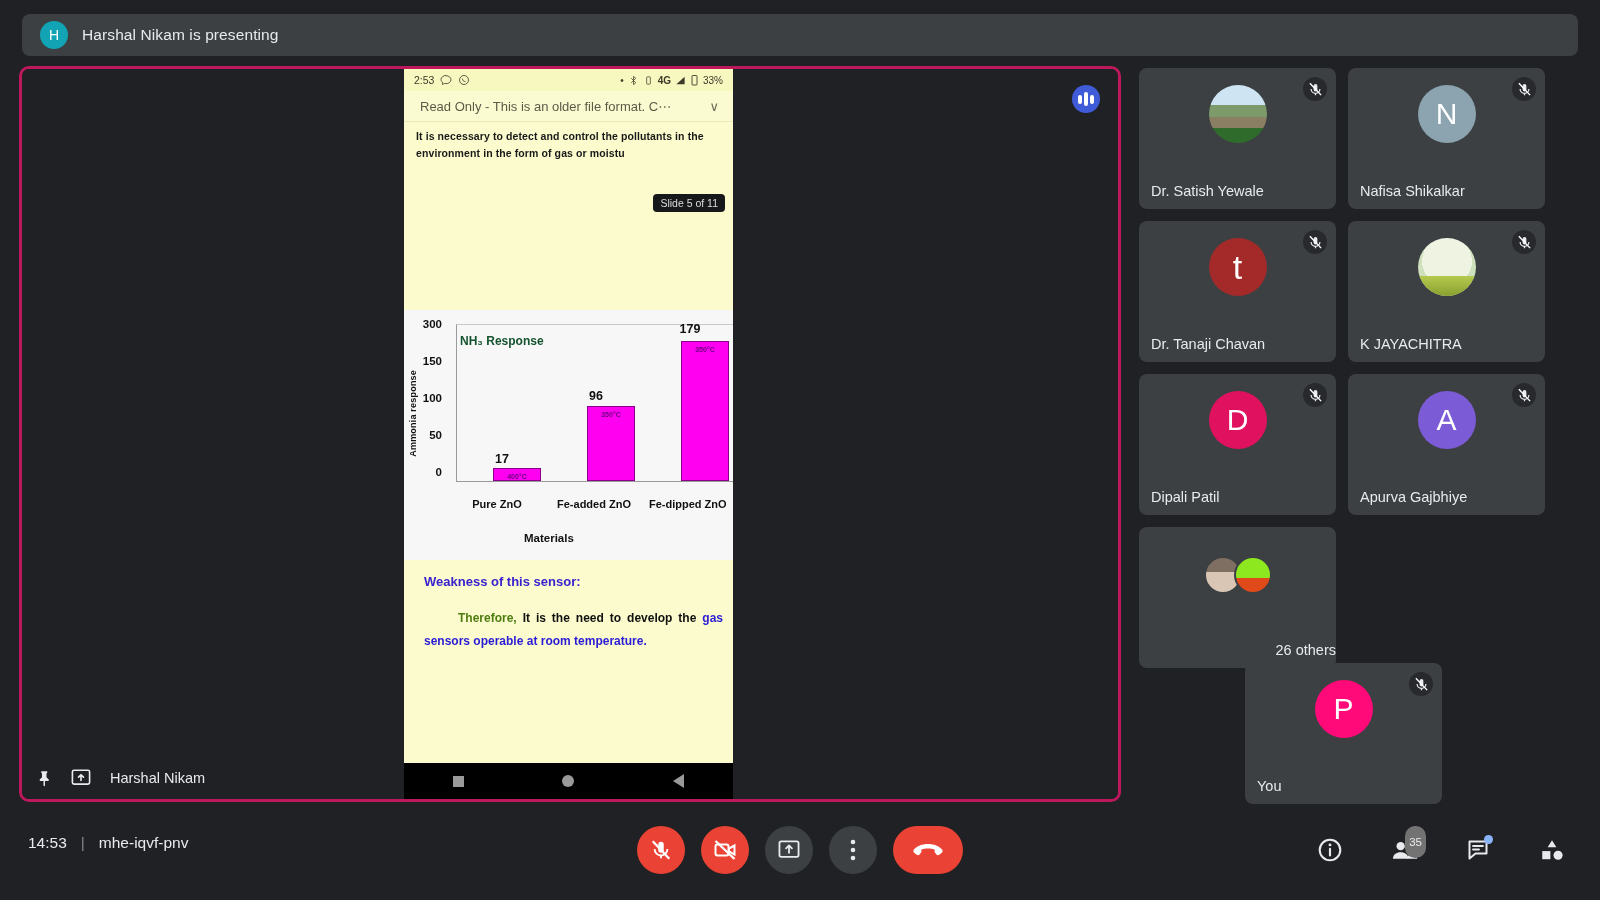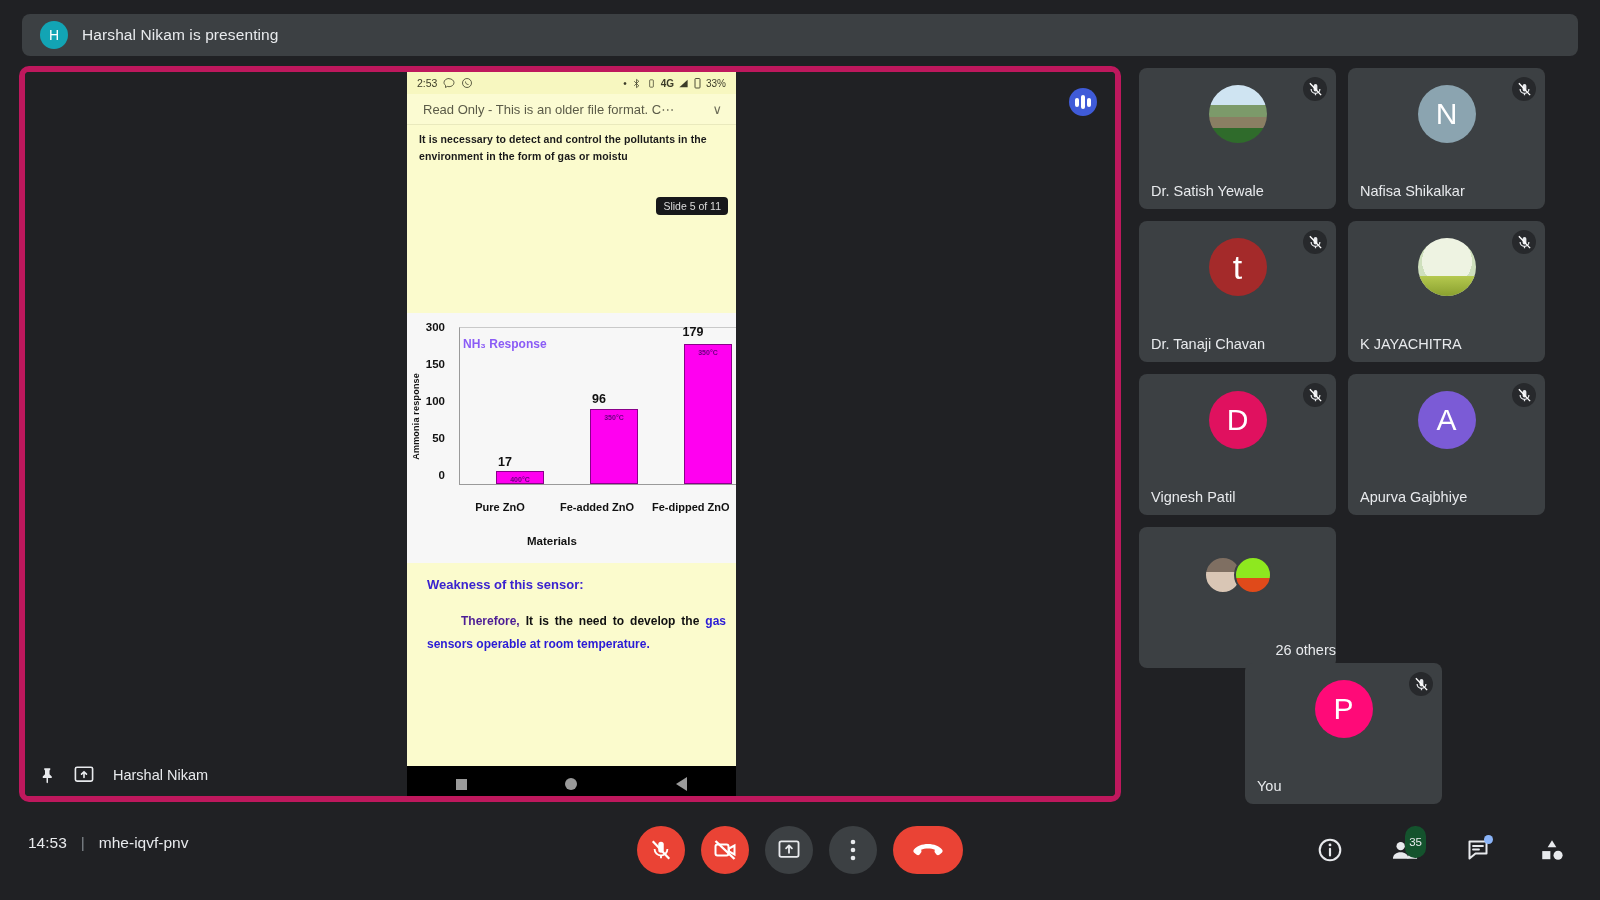--- a/index.html
+++ b/index.html
@@ -21,21 +21,21 @@
   .banner-avatar{
     width:28px;height:28px;border-radius:50%;background:#12a4b4;
     display:flex;align-items:center;justify-content:center;
     font-size:14px;color:#fff;font-weight:500;flex:0 0 auto;
   }
   .banner-text{font-size:15.5px;color:#e8eaed;letter-spacing:.1px;}
 
   
   .stage{
     position:absolute;left:19px;top:66px;width:1102px;height:736px;
-    background:#202124;border:6px solid #be185d;border-radius:10px;
+    background:#202124;border:3px solid #be185d;border-radius:10px;
     box-sizing:border-box;overflow:hidden;
   }
   .stage-inner{position:absolute;inset:0;background:#202124;}
 
   
   .phone{
     position:absolute;left:382px;top:0px;width:329px;height:730px;
     background:#fbfbc8;overflow:hidden;
   }
   .phone-status{
@@ -71,37 +71,37 @@
     position:absolute;left:4px;top:60px;font-size:9px;color:#111;font-weight:bold;
     writing-mode:vertical-rl;transform:rotate(180deg);letter-spacing:.2px;
   }
   .ytick{position:absolute;right:0;font-size:11.5px;color:#111;font-weight:bold;text-align:right;width:34px;}
   .plot{
     position:absolute;left:52px;top:14px;width:300px;height:158px;
     border-left:1.5px solid #9a9a9a;border-top:1.5px solid #c9c9c9;
     border-bottom:1.5px solid #9a9a9a;box-sizing:border-box;
   }
   .chart-title{
-    position:absolute;left:56px;top:24px;font-size:12px;font-weight:bold;color:#8b5cf6;
+    position:absolute;left:56px;top:24px;font-size:12px;font-weight:bold;color:#14532d;
   }
   .bar{position:absolute;bottom:0;background:#ff00f0;border:1px solid #8a008a;box-sizing:border-box;}
   .bar .temp{
     position:absolute;left:0;right:0;top:4px;text-align:center;font-size:7px;
     color:#6e0082;font-weight:bold;
   }
   .bar-val{position:absolute;font-size:12.5px;font-weight:bold;color:#111;text-align:center;}
   .xlab{position:absolute;font-size:11px;font-weight:bold;color:#111;text-align:center;white-space:nowrap;}
   .x-title{position:absolute;left:120px;top:222px;font-size:11.5px;font-weight:bold;color:#111;}
 
   .slide-text-bottom{position:absolute;left:8px;right:0;top:452px;padding:0 10px 0 12px;}
   .wk-head{font-size:13px;font-weight:bold;color:#3a22cf;margin-bottom:18px;}
   .wk-p{font-size:12px;line-height:23px;color:#111;font-weight:bold;text-align:justify;}
   .ind{display:inline-block;width:34px;}
   .blue{color:#2a1bd6;}
-  .red{color:#4c1d95;}
+  .red{color:#4d7c0f;}
 
   .navbar{
     position:absolute;left:0;bottom:0;width:329px;height:36px;background:#000;
     display:flex;align-items:center;justify-content:space-around;
   }
   .nv-sq{width:11px;height:11px;background:#9a9a9a;}
   .nv-ci{width:12px;height:12px;border-radius:50%;background:#9a9a9a;}
   .nv-tr{width:0;height:0;border-top:7px solid transparent;border-bottom:7px solid transparent;border-right:11px solid #9a9a9a;}
 
   
@@ -159,21 +159,21 @@
   .meet-info{position:absolute;left:28px;top:32px;display:flex;align-items:center;gap:14px;font-size:15.5px;color:#e8eaed;}
   .divider{color:#80868b;}
   .controls{position:absolute;left:50%;top:24px;transform:translateX(-50%);display:flex;gap:16px;align-items:center;}
   .ctl{width:48px;height:48px;border-radius:50%;background:#3c4043;display:flex;align-items:center;justify-content:center;cursor:pointer;border:none;}
   .ctl.danger{background:#ea4335;}
   .ctl.hangup{width:70px;height:48px;border-radius:24px;background:#ea4335;}
   .right-icons{position:absolute;right:24px;top:24px;display:flex;gap:26px;align-items:center;}
   .ric{position:relative;width:48px;height:48px;border-radius:50%;display:flex;align-items:center;justify-content:center;cursor:pointer;}
   .badge-count{
     position:absolute;top:0px;right:2px;min-width:20px;height:20px;border-radius:10px;
-    background:#14532d;color:#e8eaed;font-size:11.5px;display:flex;align-items:center;justify-content:center;padding:16px 4px;box-sizing:border-box;
+    background:#737373;color:#e8eaed;font-size:11.5px;display:flex;align-items:center;justify-content:center;padding:16px 4px;box-sizing:border-box;
   }
   .blue-dot{position:absolute;top:9px;right:9px;width:9px;height:9px;border-radius:50%;background:#8ab4f8;}
   svg{display:block;}
 </style>
 </head>
 <body>
 
 <div class="app">
 
   <div class="top-banner">
@@ -362,21 +362,21 @@
       <div class="tile">
         <div class="mic">
           <svg width="15" height="15" viewBox="0 0 24 24">
               <path d="M12 3a3 3 0 0 1 3 3v6a3 3 0 0 1-3 3 3 3 0 0 1-3-3V6a3 3 0 0 1 3-3z" fill="#e8eaed"></path>
               <path d="M5 11a7 7 0 0 0 14 0" fill="none" stroke="#e8eaed" stroke-width="2"></path>
               <path d="M12 18v3" stroke="#e8eaed" stroke-width="2"></path>
               <path d="M3 2l18 19" stroke="#fff" stroke-width="2.2"></path>
             </svg>
         </div>
         <div class="av" style="background:#e0115f">D</div>
-        <div class="tile-name">Vignesh Patil</div>
+        <div class="tile-name">Dipali Patil</div>
       </div>
 
       <div class="tile">
         <div class="mic">
           <svg width="15" height="15" viewBox="0 0 24 24">
               <path d="M12 3a3 3 0 0 1 3 3v6a3 3 0 0 1-3 3 3 3 0 0 1-3-3V6a3 3 0 0 1 3-3z" fill="#e8eaed"></path>
               <path d="M5 11a7 7 0 0 0 14 0" fill="none" stroke="#e8eaed" stroke-width="2"></path>
               <path d="M12 18v3" stroke="#e8eaed" stroke-width="2"></path>
               <path d="M3 2l18 19" stroke="#fff" stroke-width="2.2"></path>
             </svg>

